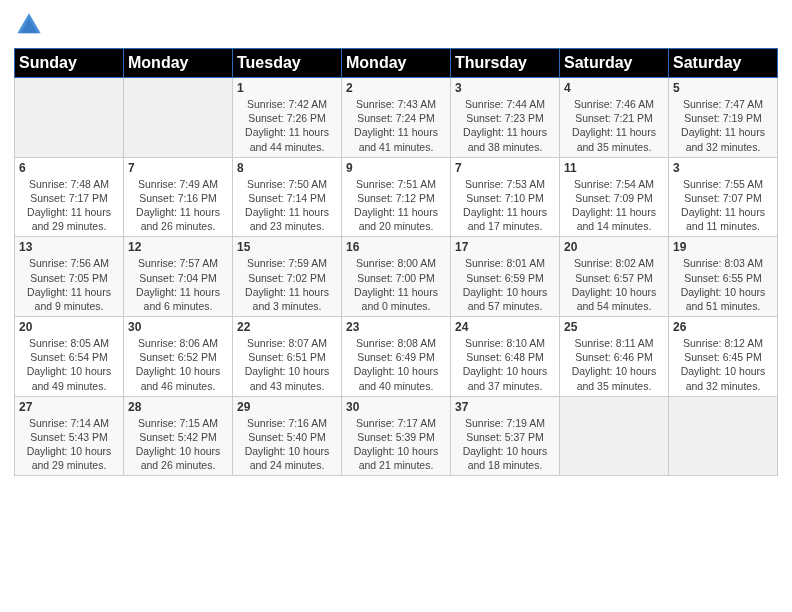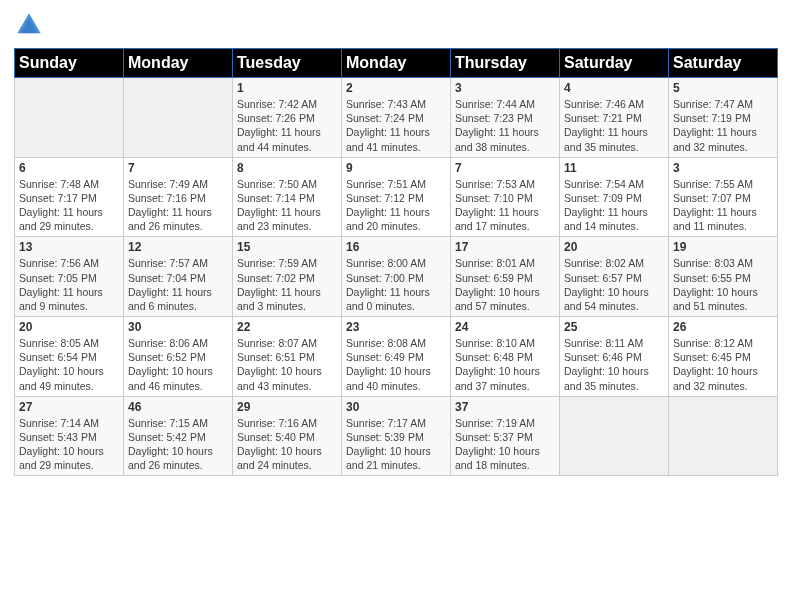--- a/index.html
+++ b/index.html
@@ -81,20 +81,21 @@
       font-weight: bold;
       font-size: 12px;
       color: #333;
       display: block;
       margin-bottom: 2px;
     }
     .day-info {
       color: #444;
       font-size: 10.5px;
       line-height: 1.35;
+      text-align: center;
     }
     .empty-cell {
       background: #f0f0f0 !important;
     }
     .last-row td {
       height: 72px;
     }
   </style>
 </head>
 <body>
@@ -242,21 +243,21 @@
             <span class="day-number">26</span>
             <div class="day-info">Sunrise: 8:12 AM<br>Sunset: 6:45 PM<br>Daylight: 10 hours and 32 minutes.</div>
           </td>
         </tr>
         <tr class="last-row">
           <td>
             <span class="day-number">27</span>
             <div class="day-info">Sunrise: 7:14 AM<br>Sunset: 5:43 PM<br>Daylight: 10 hours and 29 minutes.</div>
           </td>
           <td>
-            <span class="day-number">46</span>
+            <span class="day-number">28</span>
             <div class="day-info">Sunrise: 7:15 AM<br>Sunset: 5:42 PM<br>Daylight: 10 hours and 26 minutes.</div>
           </td>
           <td>
             <span class="day-number">29</span>
             <div class="day-info">Sunrise: 7:16 AM<br>Sunset: 5:40 PM<br>Daylight: 10 hours and 24 minutes.</div>
           </td>
           <td>
             <span class="day-number">30</span>
             <div class="day-info">Sunrise: 7:17 AM<br>Sunset: 5:39 PM<br>Daylight: 10 hours and 21 minutes.</div>
           </td>

